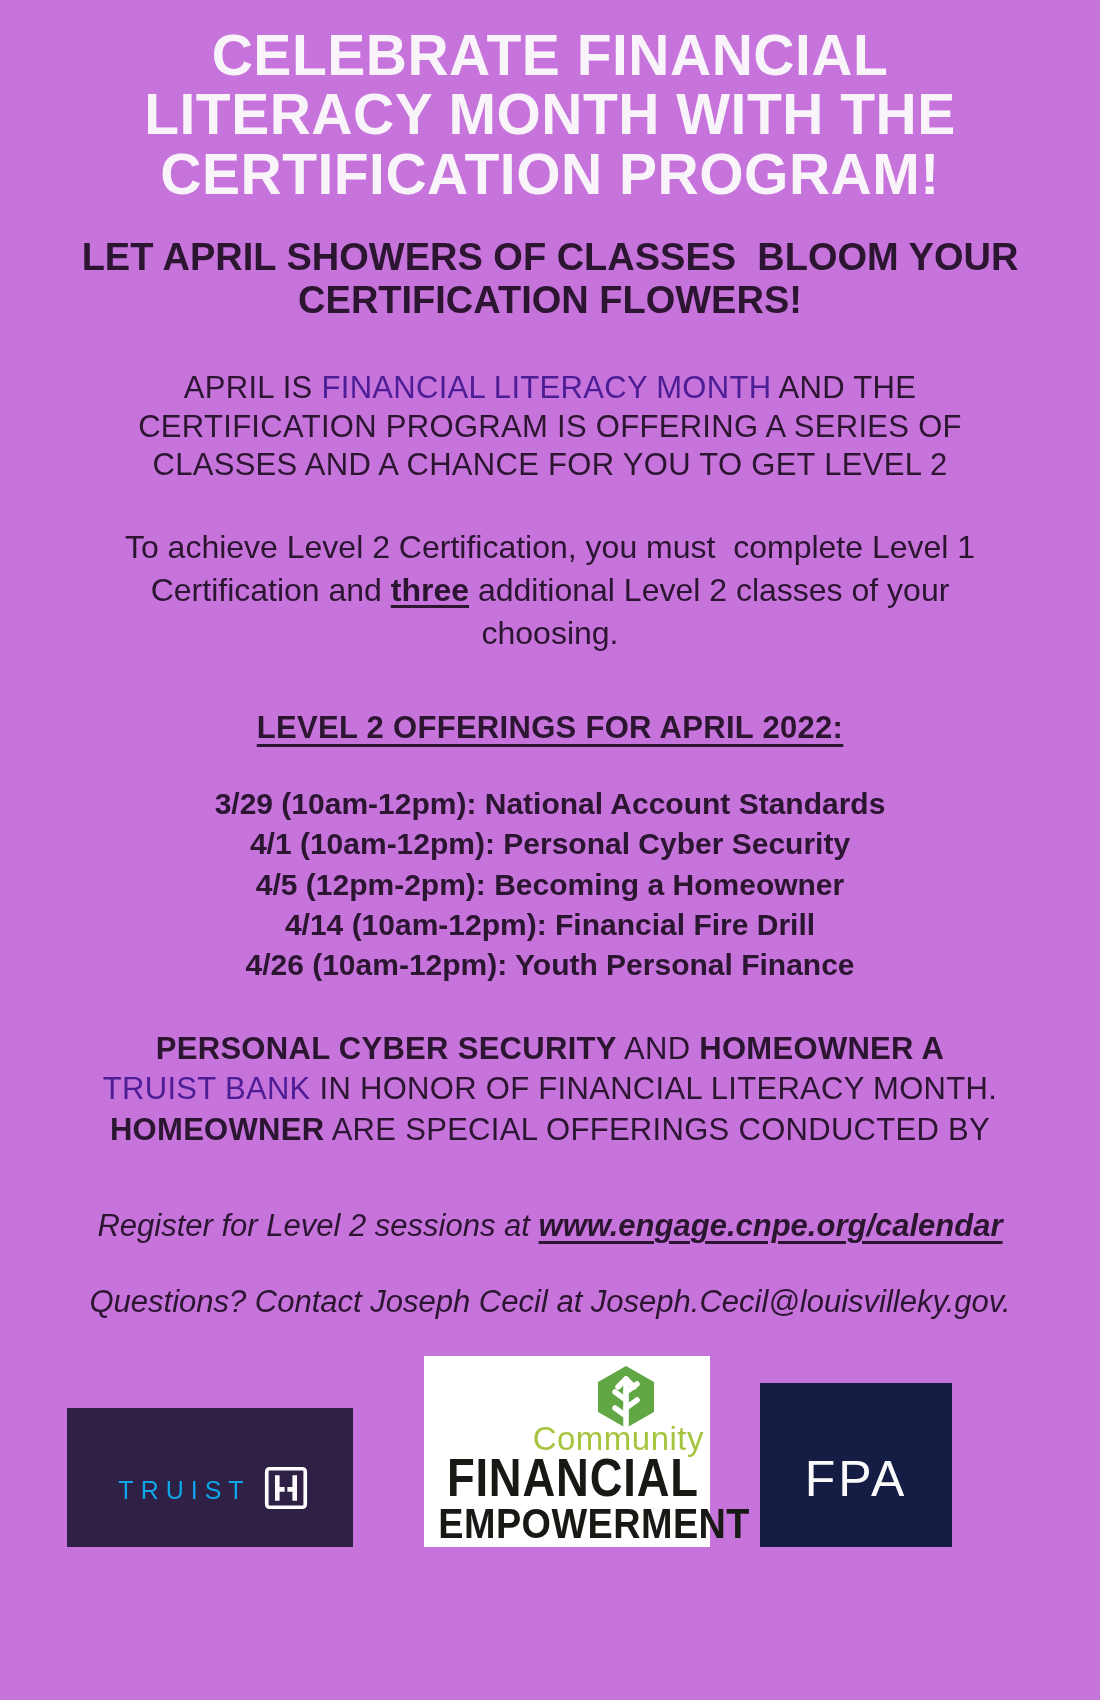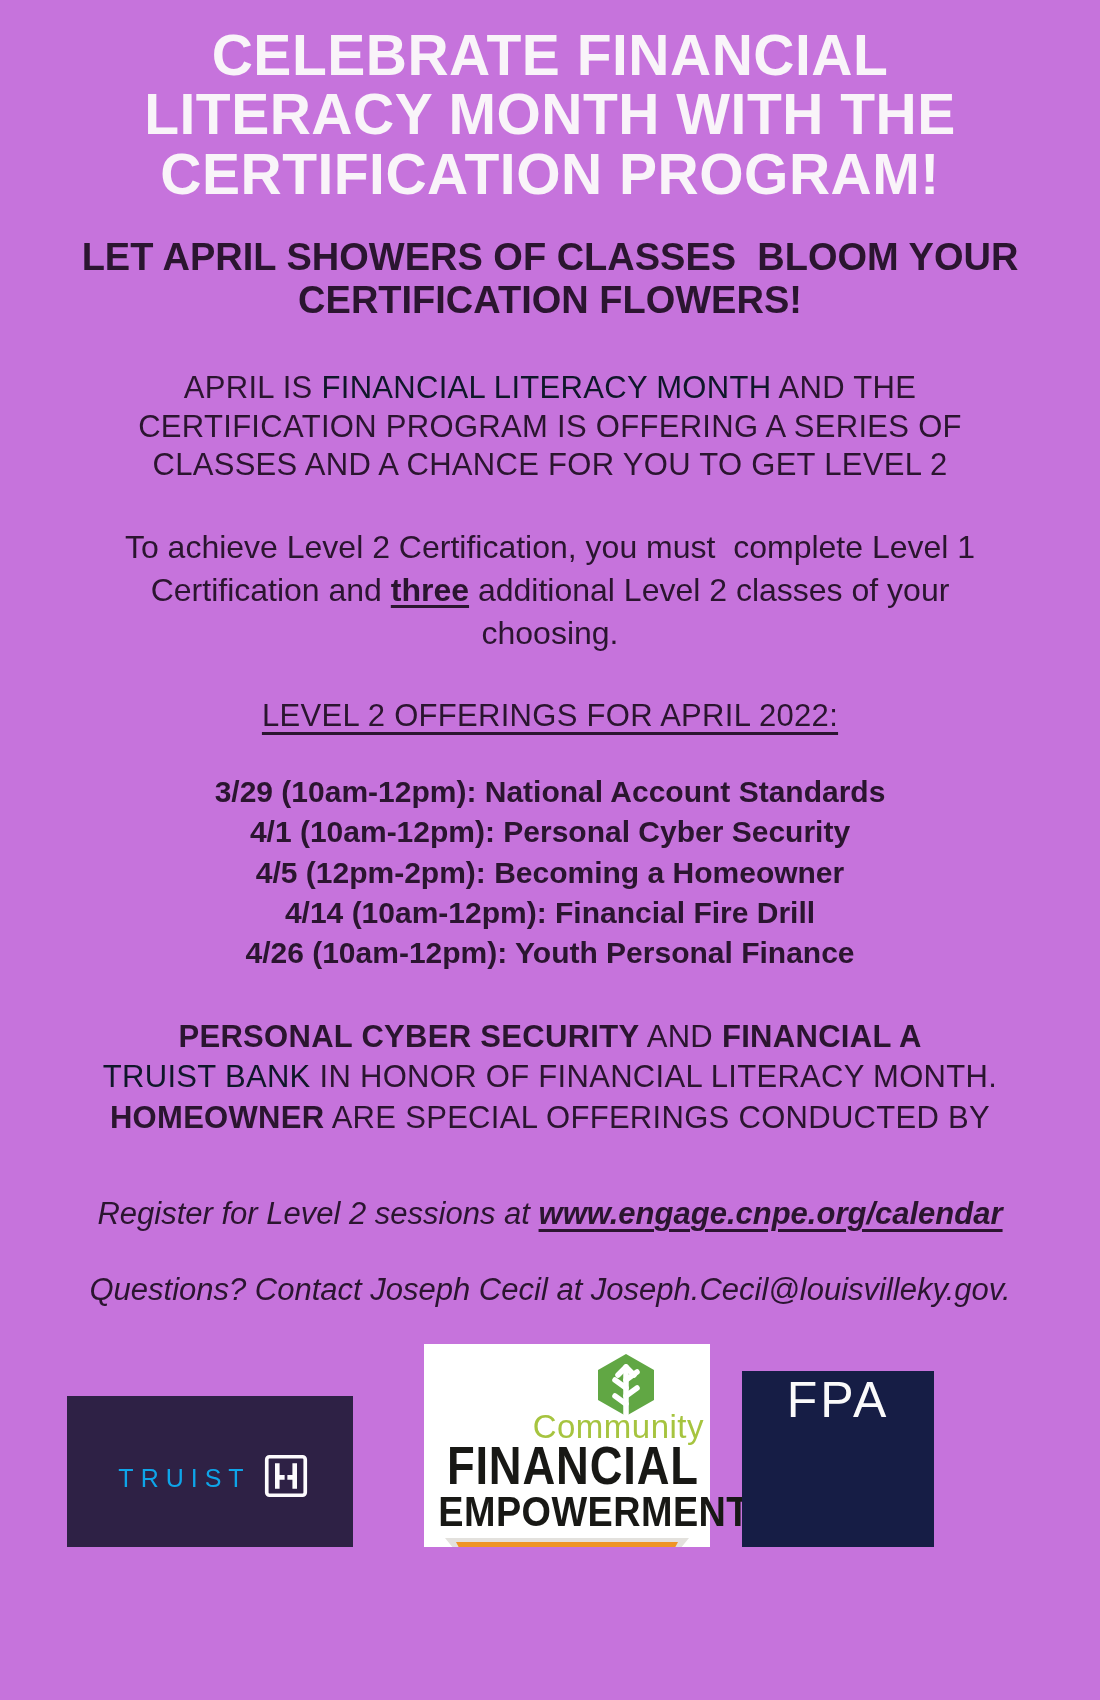--- a/index.html
+++ b/index.html
@@ -10,26 +10,26 @@
     color:#2b1530;
   }
   .seg { white-space:pre-wrap; }
   .line { white-space:pre-wrap; }
 
   .title { padding-top:26px; font-size:57px; font-weight:800; line-height:1.04;
            color:#f9f4f9; letter-spacing:.5px; }
   .subtitle { margin-top:32px; font-size:38px; font-weight:700; line-height:1.15; }
 
   .intro { margin-top:46px; font-size:31px; line-height:1.24; letter-spacing:.3px; }
-  .hl { color:#0f172a; }
+  .hl { color:#4c1d95; }
 
   .requirement { margin-top:42px; font-size:32px; line-height:1.33; }
   .em-u { font-weight:700; text-decoration:underline; text-decoration-thickness:3px; text-underline-offset:4px; }
 
-  .offerings-heading { margin-top:44px; font-size:31px; font-weight:400;
+  .offerings-heading { margin-top:56px; font-size:31px; font-weight:700;
     text-decoration:underline; text-decoration-thickness:3px; text-underline-offset:6px;
     letter-spacing:.3px; }
   .offerings-list { margin-top:38px; font-size:30px; font-weight:700; line-height:1.34; }
 
   .special { margin-top:44px; font-size:31px; line-height:1.3; letter-spacing:.3px; }
   .b { font-weight:700; }
 
   .classroom { margin-top:40px; font-size:31px; line-height:1.25; }
   .register { margin-top:58px; font-size:31px; font-style:italic; }
   .link-u { font-weight:700; text-decoration:underline; text-decoration-thickness:3px; text-underline-offset:5px; }
@@ -49,22 +49,22 @@
   .cfe-empowerment { position:absolute; top:147px; left:0; width:100%; font-size:42px; font-weight:800;
     color:#181815; transform:scaleX(.9); line-height:1; letter-spacing:.5px; }
   .cfe-ribbon { position:absolute; top:194px; left:21px; width:244px; height:42px; }
   .ribbon-band { position:absolute; inset:0; background:#e3e1dd;
     clip-path:polygon(0% 0%,100% 0%,93% 50%,100% 100%,0% 100%,7% 50%); }
   .ribbon-face { position:absolute; left:11px; right:11px; top:4px; bottom:4px; background:#ef9426;
     clip-path:polygon(0 0,100% 0,96% 50%,100% 100%,0 100%,4% 50%);
     display:flex; align-items:center; justify-content:center;
     color:#fbf3da; font-weight:700; font-size:19px; letter-spacing:5px; }
 
-  .fpa-box { position:absolute; left:742px; top:35px; width:192px; height:192px;
-    background:#161d45; display:flex; justify-content:center; }
+  .fpa-box { position:absolute; left:760px; top:35px; width:192px; height:192px;
+    background:#161d45; display:flex; align-items:center; justify-content:center; }
   .fpa-label { position:relative; color:#fafafa; font-size:50px; letter-spacing:3px; font-weight:400; }
 </style>
 </head>
 <body>
 
 <div class="poster">
 
   <header class="title">
     <div>CELEBRATE FINANCIAL</div>
     <div>LITERACY MONTH WITH THE</div>
@@ -92,21 +92,21 @@
 
   <div class="offerings-list">
     <div>3/29 (10am-12pm): National Account Standards</div>
     <div>4/1 (10am-12pm): Personal Cyber Security</div>
     <div>4/5 (12pm-2pm): Becoming a Homeowner</div>
     <div>4/14 (10am-12pm): Financial Fire Drill</div>
     <div>4/26 (10am-12pm): Youth Personal Finance</div>
   </div>
 
   <div class="special">
-    <div><span class="seg b">PERSONAL CYBER SECURITY</span><span class="seg"> AND </span><span class="seg b">FINANCIAL A</span></div>
+    <div><span class="seg b">PERSONAL CYBER SECURITY</span><span class="seg"> AND </span><span class="seg b">HOMEOWNER A</span></div>
     <div><span class="seg hl">TRUIST BANK</span><span class="seg"> IN HONOR OF FINANCIAL LITERACY MONTH.</span></div>
     <div><span class="seg b">HOMEOWNER</span><span class="seg"> ARE SPECIAL OFFERINGS CONDUCTED BY</span></div>
   </div>
 
 
   <div class="register"><span class="seg">Register for Level 2 sessions at </span><span class="seg link-u">www.engage.cnpe.org/calendar</span></div>
 
   <div class="questions">Questions? Contact Joseph Cecil at Joseph.Cecil@louisvilleky.gov.</div>
 
   <div class="logos">

